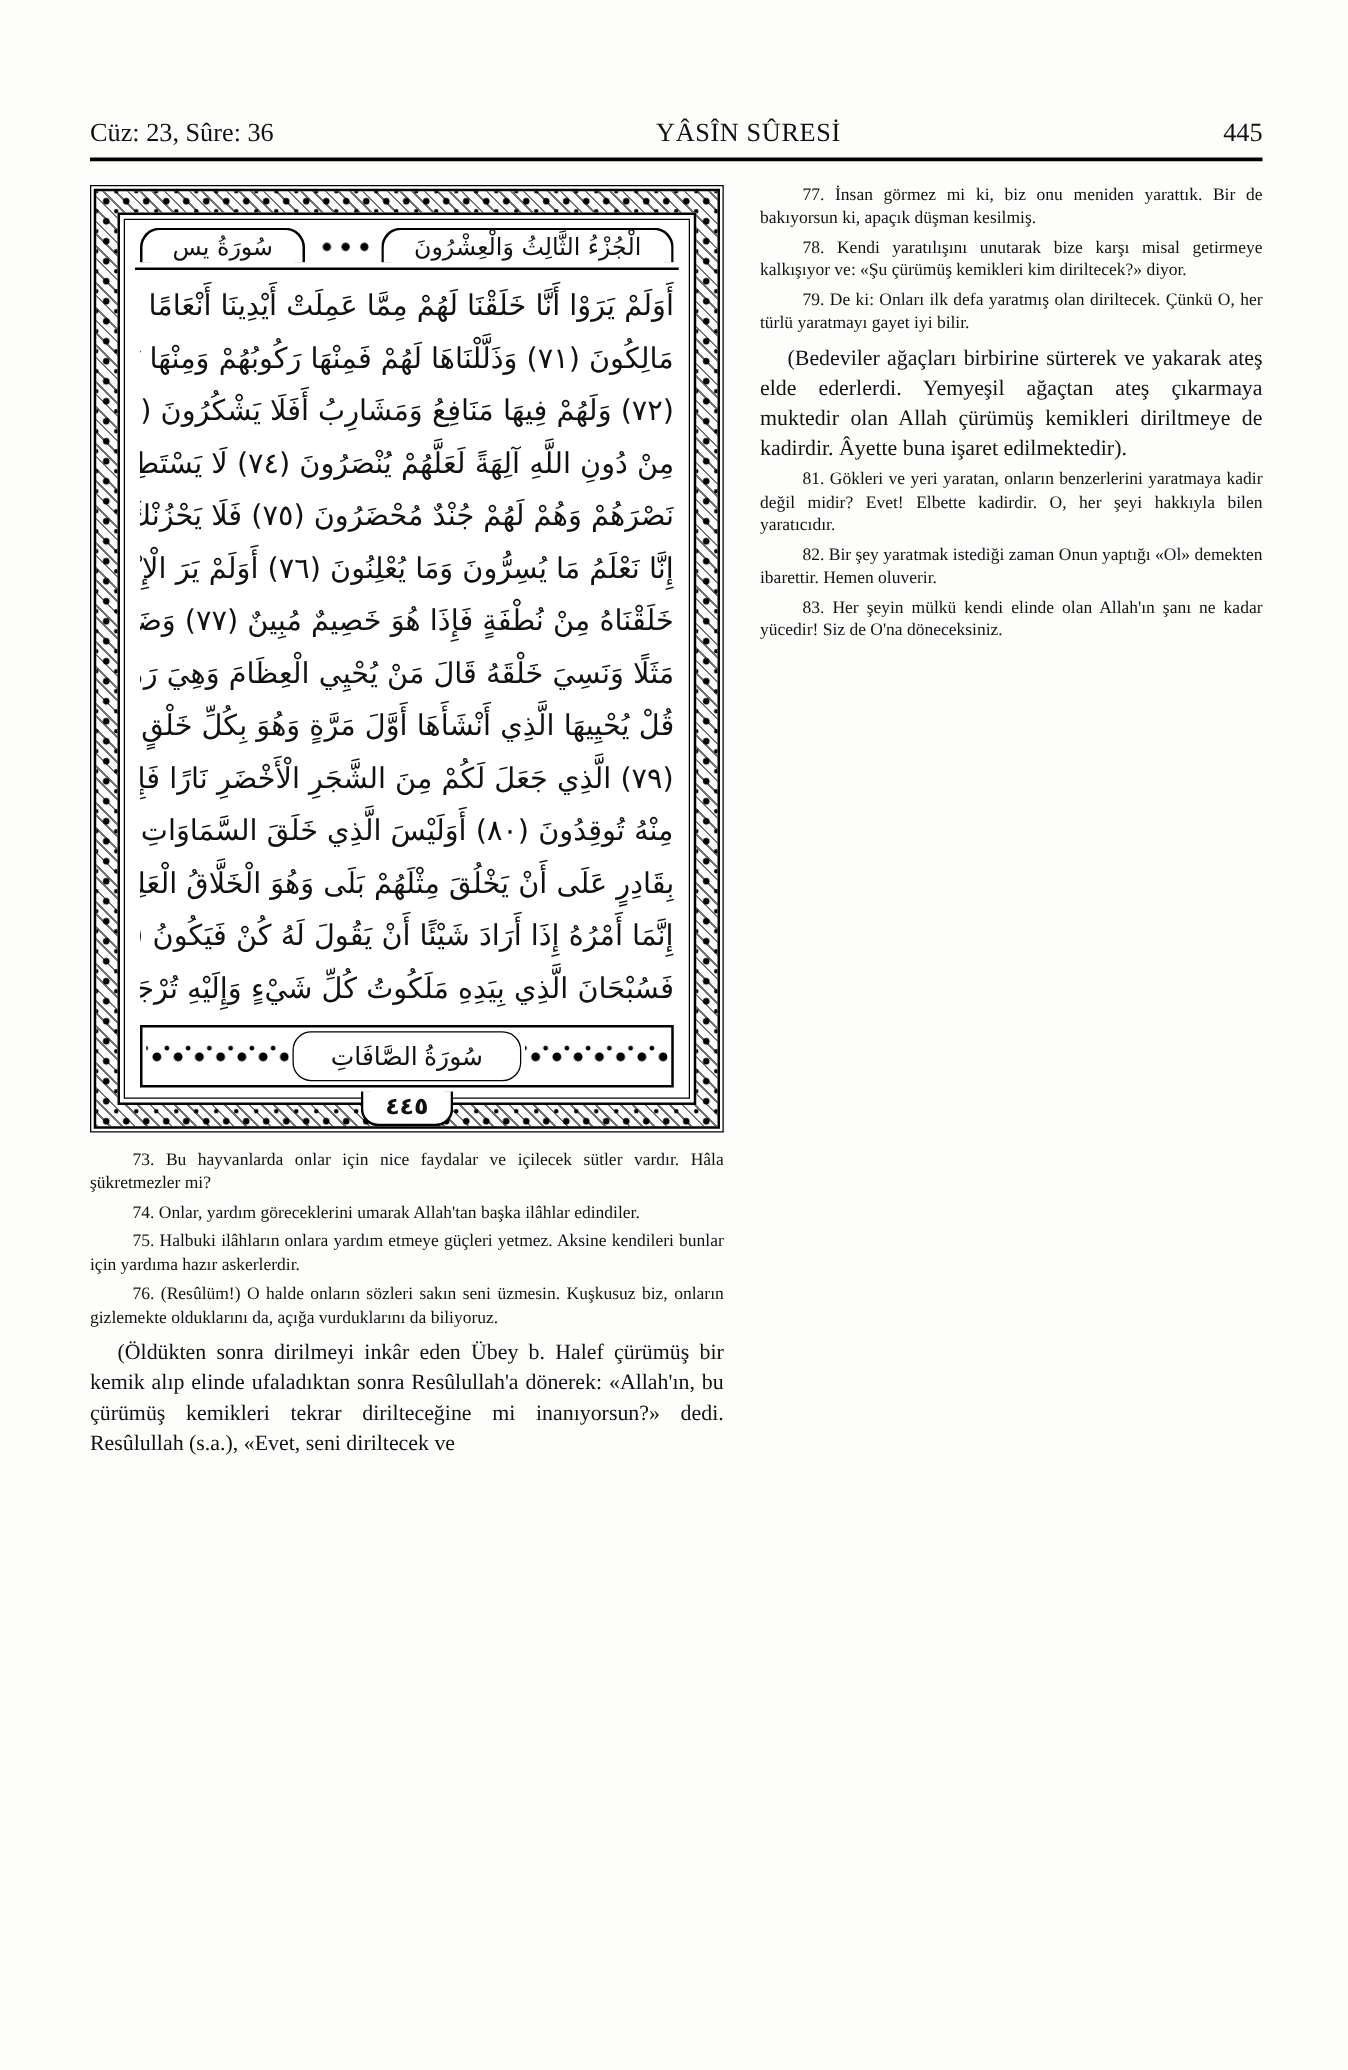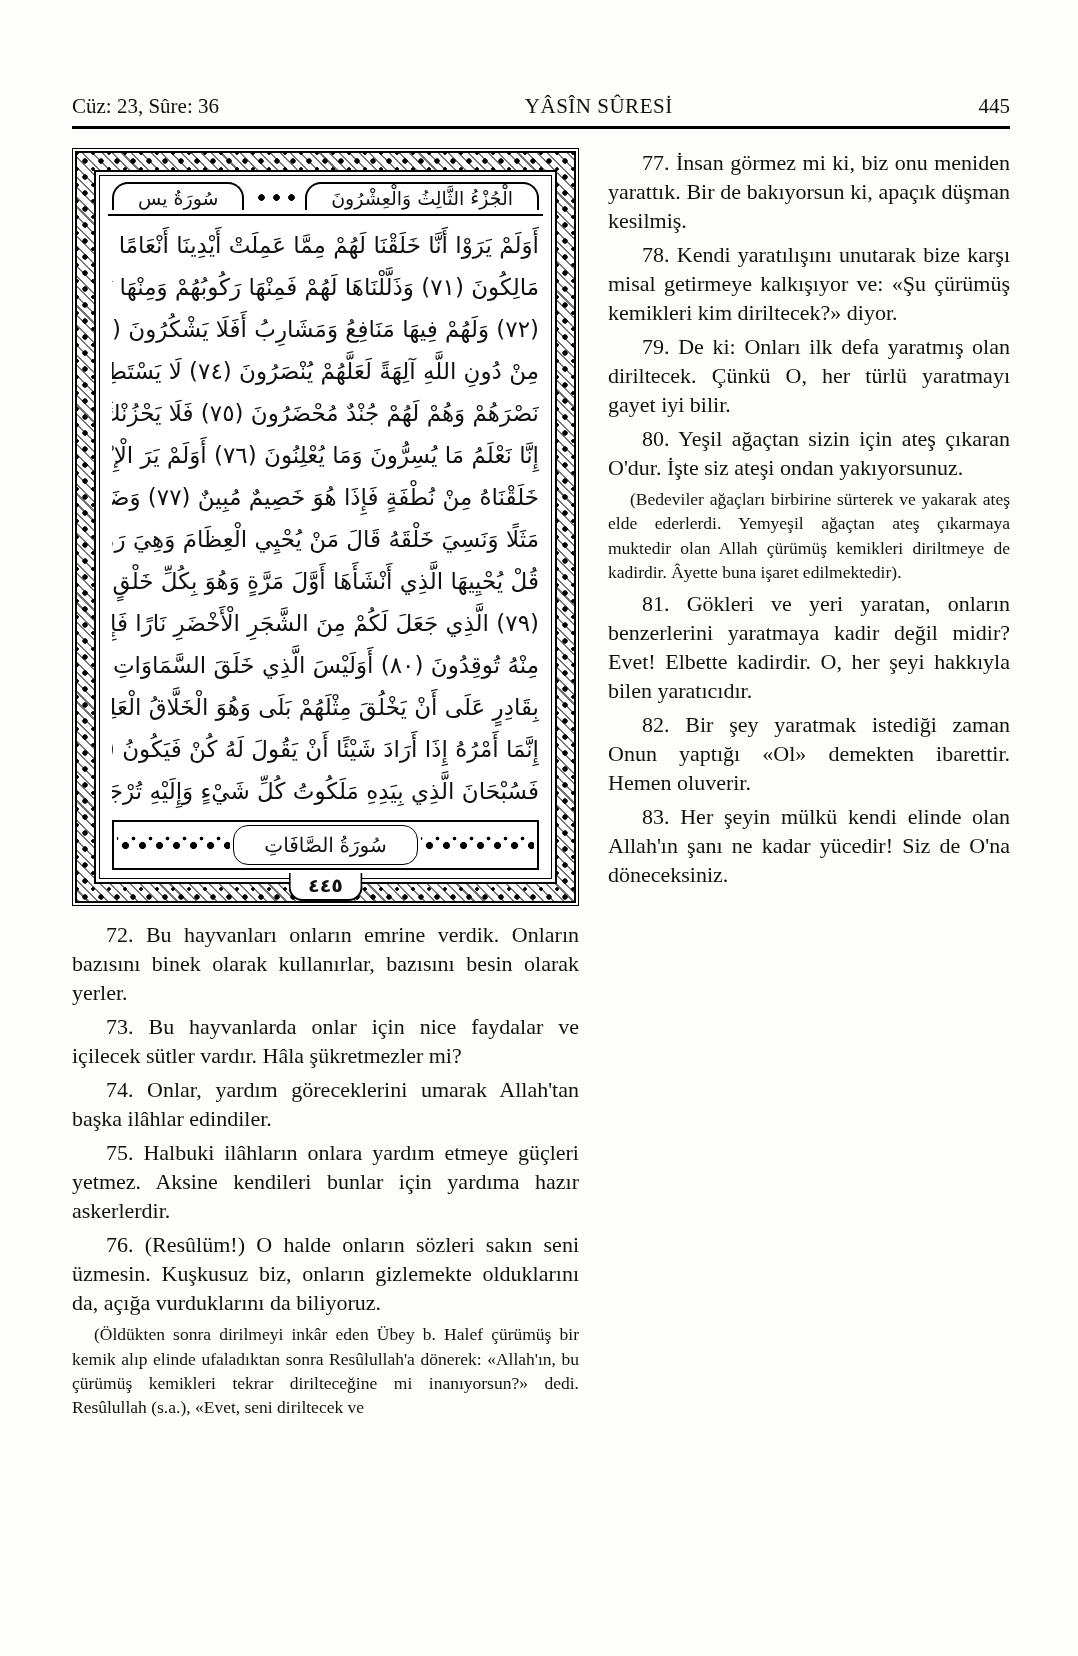--- a/index.html
+++ b/index.html
@@ -12,21 +12,21 @@
     position:absolute;left:72px;right:68px;top:94px;
     display:flex;justify-content:space-between;align-items:baseline;
     font-weight:normal;font-size:21px;
     border-bottom:3px solid #000;padding-bottom:7px;
   }
   .header .title{letter-spacing:.5px;}
   
   .col-left{position:absolute;left:72px;top:148px;width:507px;}
   .col-right{position:absolute;left:608px;top:148px;width:402px;}
   p{margin:0 0 5px 0;text-align:justify;}
-  .verse{font-size:22px;line-height:1.32;text-indent:34px;}
+  .verse{font-size:14px;line-height:1.32;text-indent:34px;}
   .note{font-size:17.5px;line-height:1.38;text-indent:22px;}
   .note.no-indent{text-indent:0;}
   .col-left .verse-block{margin-top:14px;}
   
   .qframe{border:1.5px solid #000;padding:2px;background:#fff;}
   .qband{
     border:2px solid #000;padding:17px;position:relative;background-color:#fff;
     background-image:
       radial-gradient(circle,#000 2.4px,transparent 3px),
       radial-gradient(circle,#000 1.5px,transparent 2.1px),
@@ -55,21 +55,21 @@
   .banner{display:flex;align-items:stretch;border:2px solid #000;margin-top:8px;height:46px;background:#fff;}
   .banner-side{
     flex:1;margin:3px;
     background:
       radial-gradient(circle,#000 3.2px,transparent 3.8px) 0 50%/17px 17px repeat-x,
       radial-gradient(circle,#000 1.6px,transparent 2.2px) 8px 20%/17px 17px repeat-x;
   }
   .banner-center{
     border:1.5px solid #000;border-radius:15px;margin:3px 0;padding:0 30px;
     display:flex;align-items:center;justify-content:center;
-    font-family:Liberation Sans, sans-serif;font-size:20px;background:#fff;white-space:nowrap;text-align:right;
+    font-family:Liberation Serif, serif;font-size:20px;background:#fff;white-space:nowrap;text-align:right;
   }
   .qpagenum{
     position:absolute;bottom:0;left:50%;transform:translateX(-50%);
     background:#fff;border:2px solid #000;border-top:none;
     border-radius:0 0 14px 14px;padding:0 18px;height:26px;line-height:24px;
     font-family:"DejaVu Sans",sans-serif;font-weight:bold;font-size:19px;
   }
 </style>
 </head>
 <body>
@@ -117,32 +117,30 @@
             <div class="banner-side"></div>
           </div>
 
         </div>
       </div>
       <div class="qpagenum">٤٤٥</div>
     </div>
   </div>
 
   <div class="verse-block">
-    <p class="verse">72. Bu hayvanları onların emrine verdik. Onların bazısını binek olarak kullanırlar, bazısını besin olarak yerler.</p>
     <p class="verse">73. Bu hayvanlarda onlar için nice faydalar ve içilecek sütler vardır. Hâla şükretmezler mi?</p>
     <p class="verse">74. Onlar, yardım göreceklerini umarak Allah'tan başka ilâhlar edindiler.</p>
     <p class="verse">75. Halbuki ilâhların onlara yardım etmeye güçleri yetmez. Aksine kendileri bunlar için yardıma hazır askerlerdir.</p>
     <p class="verse">76. (Resûlüm!) O halde onların sözleri sakın seni üzmesin. Kuşkusuz biz, onların gizlemekte olduklarını da, açığa vurduklarını da biliyoruz.</p>
     <p class="note">(Öldükten sonra dirilmeyi inkâr eden Übey b. Halef çürümüş bir kemik alıp elinde ufaladıktan sonra Resûlullah'a dönerek: «Allah'ın, bu çürümüş kemikleri tekrar dirilteceğine mi inanıyorsun?» dedi. Resûlullah (s.a.), «Evet, seni diriltecek ve</p>
   </div>
 
 </div>
 
 <div class="col-right">
   <p class="verse">77. İnsan görmez mi ki, biz onu meniden yarattık. Bir de bakıyorsun ki, apaçık düşman kesilmiş.</p>
   <p class="verse">78. Kendi yaratılışını unutarak bize karşı misal getirmeye kalkışıyor ve: «Şu çürümüş kemikleri kim diriltecek?» diyor.</p>
   <p class="verse">79. De ki: Onları ilk defa yaratmış olan diriltecek. Çünkü O, her türlü yaratmayı gayet iyi bilir.</p>
-  <p class="verse">80. Yeşil ağaçtan sizin için ateş çıkaran O'dur. İşte siz ateşi ondan yakıyorsunuz.</p>
   <p class="note">(Bedeviler ağaçları birbirine sürterek ve yakarak ateş elde ederlerdi. Yemyeşil ağaçtan ateş çıkarmaya muktedir olan Allah çürümüş kemikleri diriltmeye de kadirdir. Âyette buna işaret edilmektedir).</p>
   <p class="verse">81. Gökleri ve yeri yaratan, onların benzerlerini yaratmaya kadir değil midir? Evet! Elbette kadirdir. O, her şeyi hakkıyla bilen yaratıcıdır.</p>
   <p class="verse">82. Bir şey yaratmak istediği zaman Onun yaptığı «Ol» demekten ibarettir. Hemen oluverir.</p>
   <p class="verse">83. Her şeyin mülkü kendi elinde olan Allah'ın şanı ne kadar yücedir! Siz de O'na döneceksiniz.</p>
 </div>
 
 </body></html>

